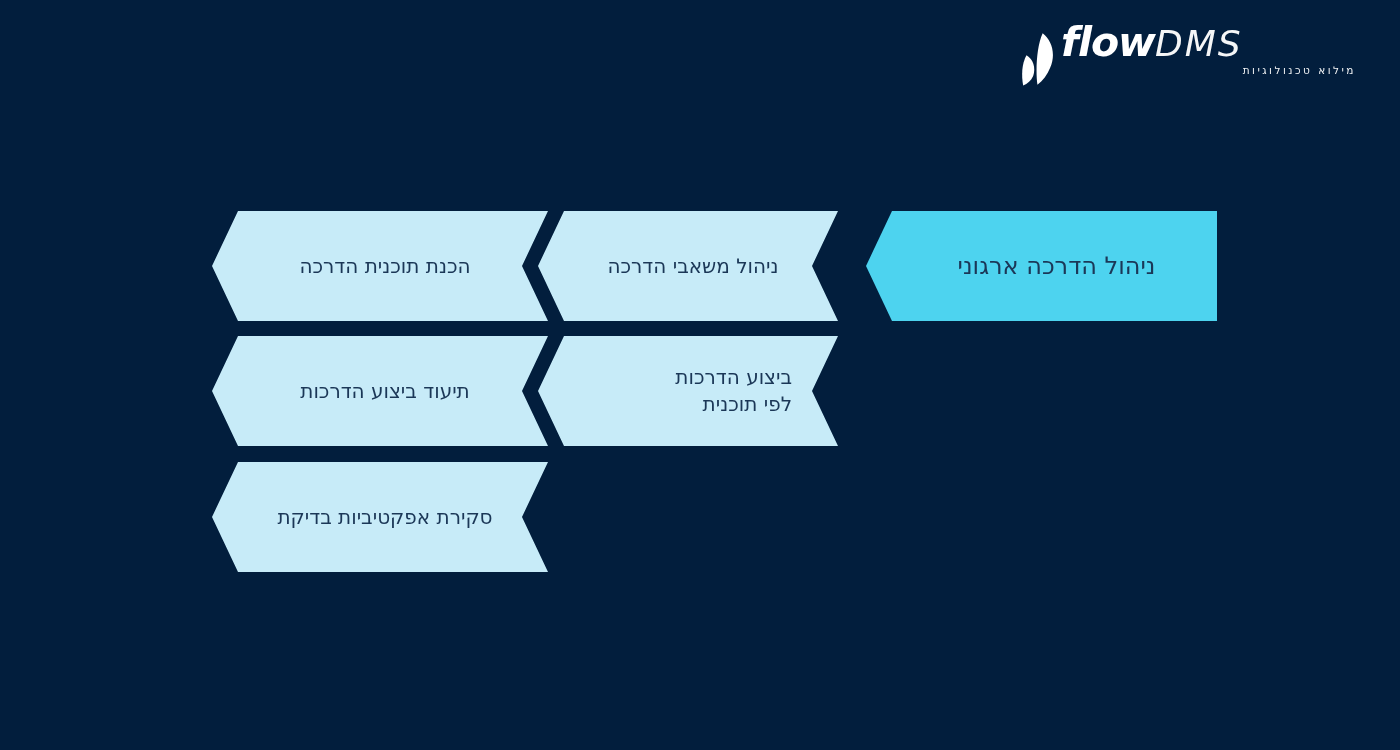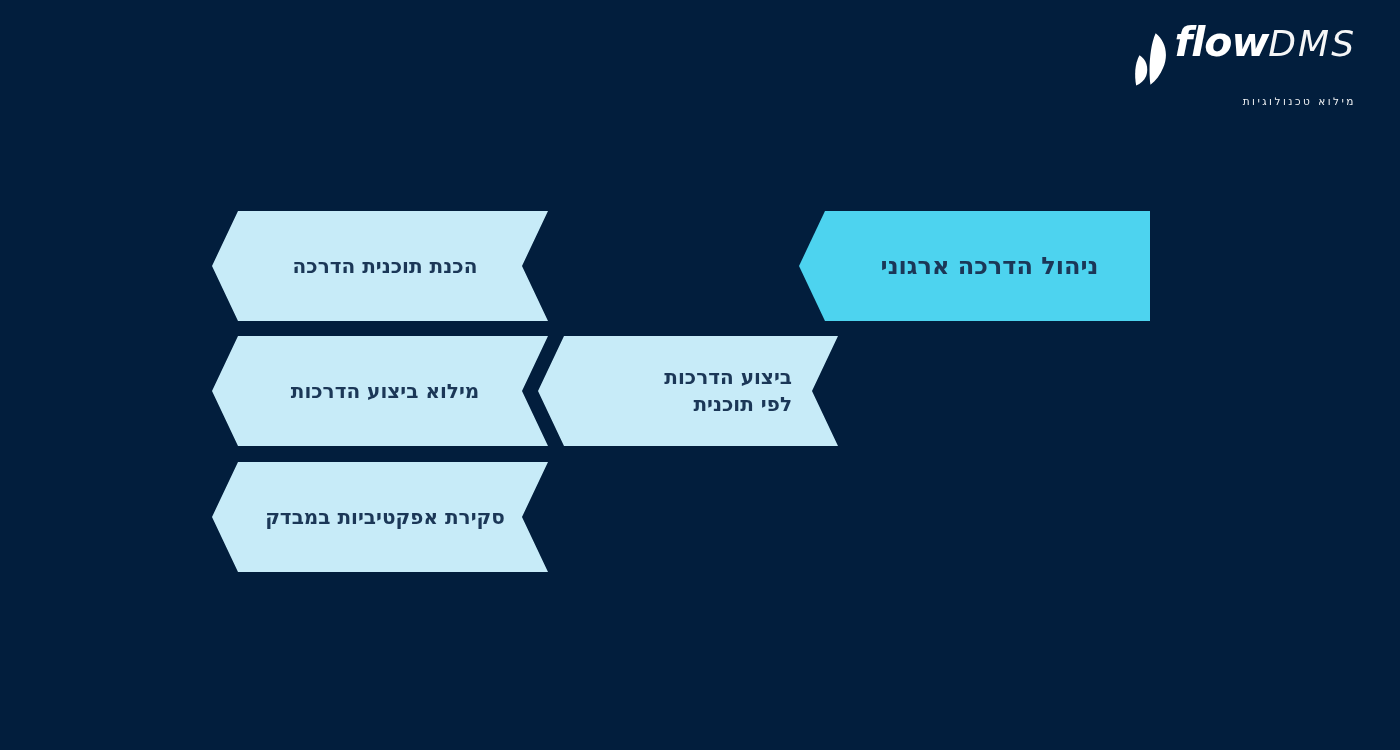--- a/index.html
+++ b/index.html
@@ -13,23 +13,22 @@
   html,body{width:1400px;height:750px;overflow:hidden;}
   body{font-family:"DejaVu Sans",sans-serif;}
   .canvas{
     position:relative;width:1400px;height:750px;
     background:var(--background);
   }
 
   
   .logo{
     position:absolute;top:22px;right:44px;
-    display:flex;flex-direction:column;align-items:flex-end;
+    display:flex;flex-direction:row;align-items:flex-end;
     color:var(--logo-text);
-    gap:19px;
   }
   .logo-row{display:flex;align-items:baseline;}
   .logo-icon{width:38px;height:54px;align-self:flex-end;transform:translateY(10px);margin-right:6px;}
   .brand-bold{
     font-size:41px;font-weight:bold;font-style:italic;
     letter-spacing:-1px;line-height:1;
   }
   .brand-light{
     font-size:36px;font-weight:normal;font-style:italic;
     letter-spacing:2px;line-height:1;opacity:.96;
@@ -37,42 +36,42 @@
   .tagline{
     direction:rtl;font-size:10.5px;letter-spacing:2.5px;
     margin-top:0;opacity:.95;
   }
 
   
   .step{
     position:absolute;height:110px;
     display:flex;align-items:center;justify-content:center;
     direction:rtl;text-align:center;
-    font-weight:bold;color:var(--step-text);
+    font-weight:normal;color:var(--step-text);
     white-space:pre-line;line-height:1.35;
   }
   .step.main{
     background:var(--primary-step);
     clip-path:polygon(26px 0, 100% 0, 100% 100%, 26px 100%, 0 50%);
     font-size:24px;
     padding-left:30px;
   }
   .step.sub{
     background:var(--secondary-step);
     clip-path:polygon(26px 0, 100% 0, calc(100% - 26px) 50%, 100% 100%, 26px 100%, 0 50%);
     font-size:20px;
     padding-left:32px;padding-right:22px;
   }
   .step.sub.align-right{
     justify-content:flex-start; 
     text-align:right;
     padding-right:46px;
   }
   .r0{top:211px}.r1{top:336px}.r2{top:462px}
-  .c-main{left:799px;width:351px}
+  .c-main{left:866px;width:351px}
   .c-mid{left:538px;width:300px}
   .c-left{left:212px;width:336px}
 </style>
 </head>
 <body>
 
 <div class="canvas">
 
   <div class="logo">
     <div class="logo-row">
@@ -80,21 +79,22 @@
         <path d="M27 1 C37 9 41 23 35 37 C32 45 27 51 21.5 55 C19.5 41 20.5 15 27 1 Z" fill="#FFFFFF"></path>
         <path d="M10 24 C17 28 20 37 17 46 C15 51 11 54 6.5 56 C4.5 45 5 33 10 24 Z" fill="#FFFFFF"></path>
       </svg>
       <span class="brand-bold">flow</span>
       <span class="brand-light">DMS</span>
     </div>
     <div class="tagline">מילוא טכנולוגיות</div>
   </div>
 
   <div class="step main r0 c-main">ניהול הדרכה ארגוני</div>
+  <div class="step sub r0 c-mid">ניהול משאבי הדרכה</div>
   <div class="step sub r0 c-left">הכנת תוכנית הדרכה</div>
 
   <div class="step sub align-right r1 c-mid">ביצוע הדרכות
 לפי תוכנית</div>
-  <div class="step sub r1 c-left">מילוא ביצוע הדרכות</div>
+  <div class="step sub r1 c-left">תיעוד ביצוע הדרכות</div>
 
-  <div class="step sub r2 c-left">סקירת אפקטיביות במבדק</div>
+  <div class="step sub r2 c-left">סקירת אפקטיביות בדיקת</div>
 
 </div>
 
 </body></html>

